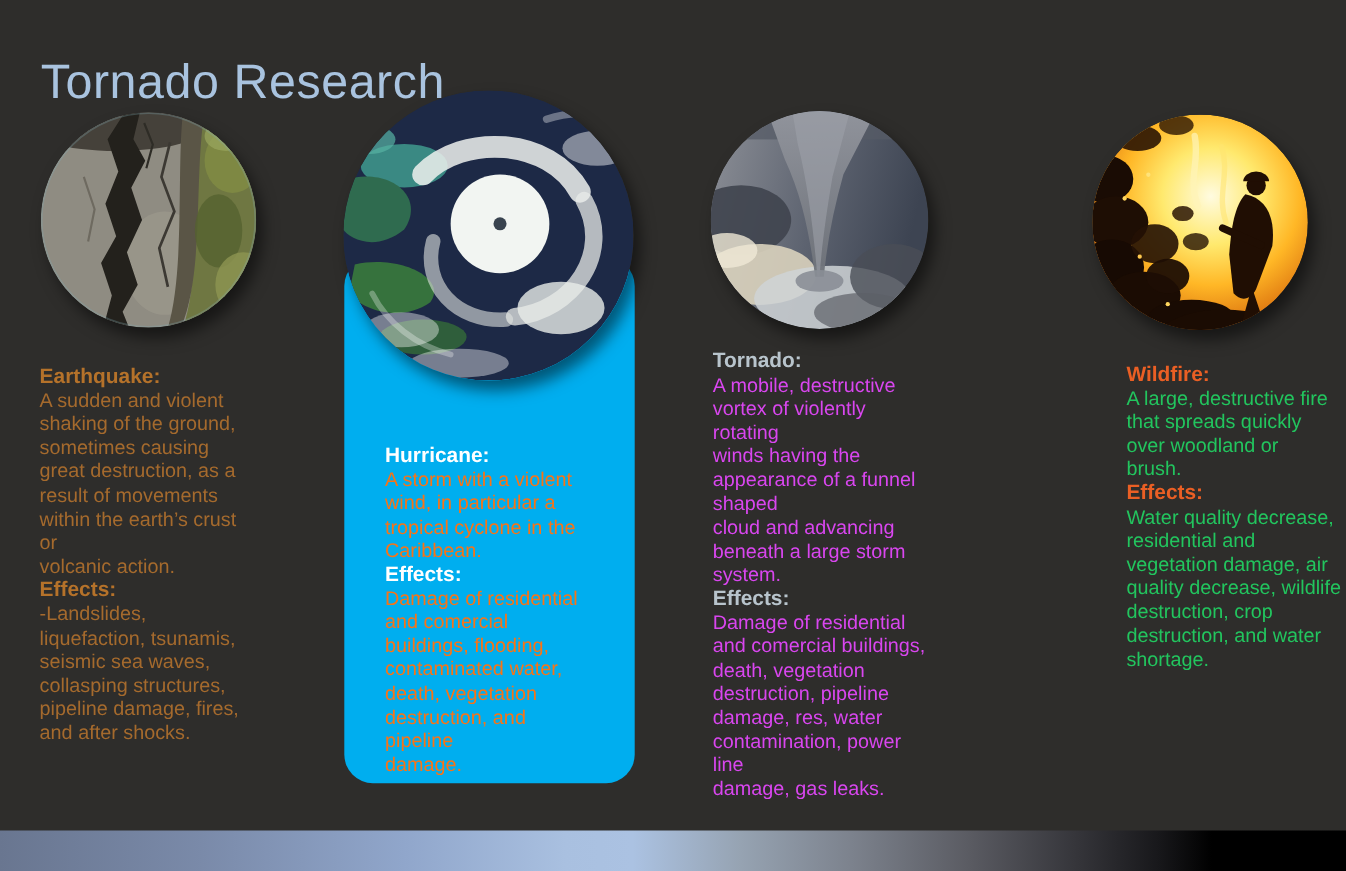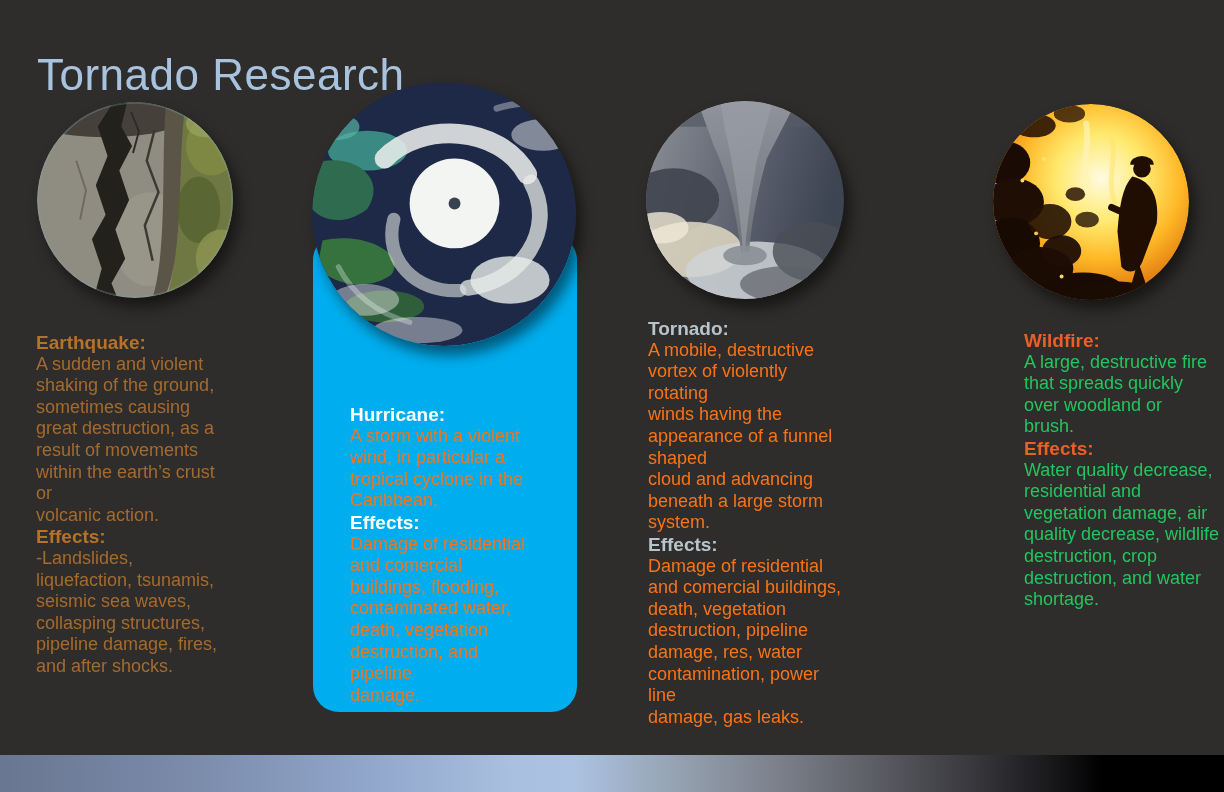--- a/index.html
+++ b/index.html
@@ -29,21 +29,21 @@
           border-radius:26px;background:#00aeef;}
   .hu-circle{left:312px;top:82px;width:264px;height:264px;z-index:2;}
   .hu-text{left:350px;top:368px;width:220px;z-index:3;}
   .hu-text .h{color:#ffffff;}
   .hu-text .p{color:#f97316;}
 
   
   .to-circle{left:646px;top:101px;width:198px;height:198px;}
   .to-text{left:648px;top:282px;width:255px;}
   .to-text .h{color:#b8c4cc;}
-  .to-text .p{color:#f97316;}
+  .to-text .p{color:#d946ef;}
 
   
   .wf-circle{left:993px;top:104px;width:196px;height:196px;}
   .wf-text{left:1024px;top:294px;width:232px;}
   .wf-text .h{color:#ea5f24;}
   .wf-text .p{color:#22c55e;}
 
   .bottom-bar{position:absolute;left:0;top:755px;width:1224px;height:37px;
     background:linear-gradient(to right,
       #697690 0%, #7a8aa9 15%, #90a6cb 30%, #a9c0e0 42%, #abc2e2 47%,

